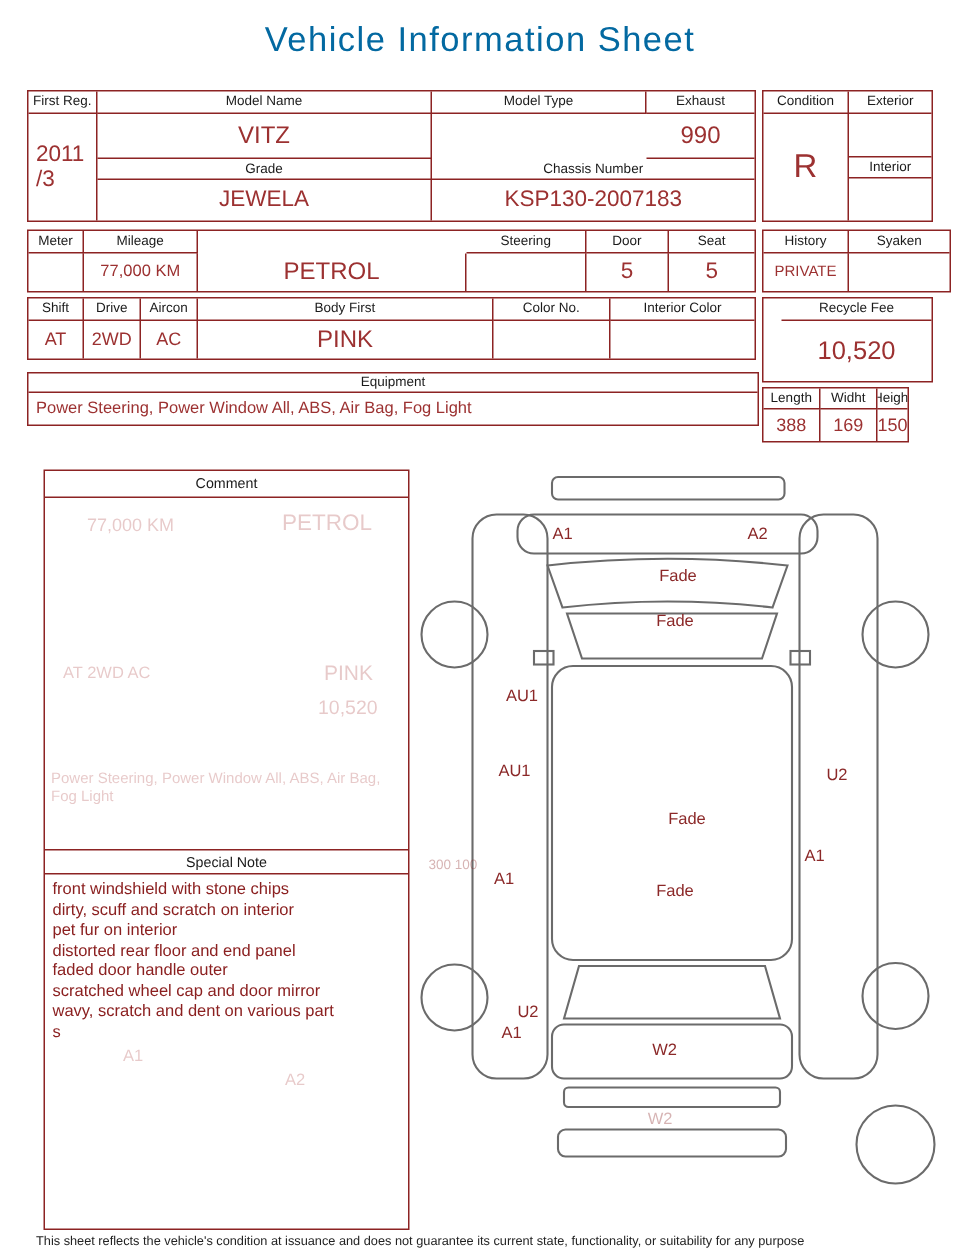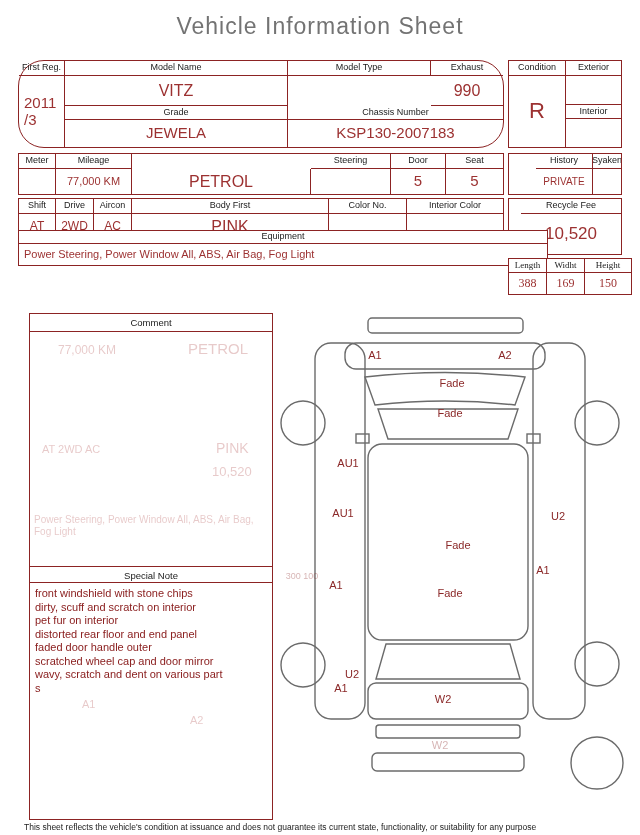--- a/index.html
+++ b/index.html
@@ -6,21 +6,21 @@
   html, body { width: 640px; height: 835px; }
   body {
     position: relative;
     background: #ffffff;
     font-family: "Liberation Sans", sans-serif;
     color: #1a1a1a;
     overflow: hidden;
   }
   .title {
     position: absolute; top: 13px; left: 0; width: 100%;
-    text-align: center; font-size: 23px; letter-spacing: 1px; color: #737373;
+    text-align: center; font-size: 23px; letter-spacing: 1px; color: #0369a1;
   }
   
   .blk {
     position: absolute; display: grid;
     border: 1.5px solid #8c2323; background: #fff;
   }
   .cell {
     border-right: 1px solid #8c2323; border-bottom: 1px solid #8c2323;
     display: flex; align-items: center; justify-content: center;
     text-align: center; overflow: hidden; line-height: 1.1;
@@ -62,21 +62,21 @@
     font-size: 8.5px; color: #222;
   }
 </style>
 </head>
 <body>
 
 <div class="title">Vehicle Information Sheet</div>
 
 <div class="blk" style="left:18px; top:60px; width:486px; height:88px;
             grid-template-columns:46px 223px 143px 1fr;
-            grid-template-rows:15px 30px 14px 1fr;border-radius:26px;">
+            grid-template-rows:15px 30px 14px 1fr;">
   <div class="cell hdr" style="grid-row:1;grid-column:1;">First Reg.</div>
   <div class="cell hdr" style="grid-row:1;grid-column:2;">Model Name</div>
   <div class="cell hdr" style="grid-row:1;grid-column:3;">Model Type</div>
   <div class="cell hdr nc" style="grid-row:1;grid-column:4;">Exhaust</div>
 
   <div class="cell val left pre nr" style="grid-row:2/5;grid-column:1;font-size:15px;">2011
 /3</div>
   <div class="cell val" style="grid-row:2;grid-column:2;font-size:16px;">VITZ</div>
   <div class="cell val nc" style="grid-row:2;grid-column:4;font-size:16px;">990</div>
 
@@ -108,22 +108,22 @@
   <div class="cell hdr nc" style="grid-row:1;grid-column:6;">Seat</div>
 
   <div class="cell nr" style="grid-row:2;grid-column:1;"></div>
   <div class="cell val nr" style="grid-row:2;grid-column:2;font-size:11px;">77,000 KM</div>
   <div class="cell val nr" style="grid-row:2;grid-column:3;font-size:16px;">PETROL</div>
   <div class="cell nr" style="grid-row:2;grid-column:4;"></div>
   <div class="cell val nr" style="grid-row:2;grid-column:5;font-size:15px;">5</div>
   <div class="cell val nc nr" style="grid-row:2;grid-column:6;font-size:15px;">5</div>
 </div>
 
-<div class="blk" style="left:508px; top:153px; width:114px; height:42px;
-            grid-template-columns:57px 1fr; grid-template-rows:15px 1fr;padding-left:27px;">
+<div class="blk" style="left:508px; top:153px; width:126px; height:42px;
+            grid-template-columns:57px 1fr; grid-template-rows:15px 1fr;">
   <div class="cell hdr" style="grid-row:1;grid-column:1;">History</div>
   <div class="cell hdr nc" style="grid-row:1;grid-column:2;">Syaken</div>
   <div class="cell val nr" style="grid-row:2;grid-column:1;font-size:10px;">PRIVATE</div>
   <div class="cell nc nr" style="grid-row:2;grid-column:2;"></div>
 </div>
 
 <div class="blk" style="left:18px; top:198px; width:486px; height:42px;
             grid-template-columns:37px 38px 38px 197px 78px 1fr;
             grid-template-rows:15px 1fr;">
   <div class="cell hdr" style="grid-row:1;grid-column:1;">Shift</div>
@@ -140,28 +140,28 @@
   <div class="cell nr" style="grid-row:2;grid-column:5;"></div>
   <div class="cell nc nr" style="grid-row:2;grid-column:6;"></div>
 </div>
 
 <div class="blk" style="left:508px; top:198px; width:114px; height:57px;
             grid-template-columns:1fr; grid-template-rows:15px 1fr;padding-left:12px;">
   <div class="cell hdr nc" style="grid-row:1;grid-column:1;">Recycle Fee</div>
   <div class="cell val nc nr" style="grid-row:2;grid-column:1;font-size:17px;">10,520</div>
 </div>
 
-<div class="blk" style="left:18px; top:230px; width:530px; height:36px;
+<div class="blk" style="left:18px; top:248px; width:488px; height:36px;
             grid-template-columns:1fr; grid-template-rows:13px 1fr;">
   <div class="cell hdr nc" style="grid-row:1;grid-column:1;">Equipment</div>
   <div class="cell val left nc nr" style="grid-row:2;grid-column:1;font-size:11px;">Power Steering, Power Window  All, ABS, Air Bag, Fog Light</div>
 </div>
 
-<div class="blk" style="left:508px; top:258px; width:124px; height:37px;
-            grid-template-columns:38px 38px 1fr; grid-template-rows:14px 1fr;font-family:Liberation Serif, serif;">
+<div class="blk" style="left:508px; top:258px; width:98px; height:37px;
+            grid-template-columns:38px 38px 1fr; grid-template-rows:14px 1fr;">
   <div class="cell hdr" style="grid-row:1;grid-column:1;">Length</div>
   <div class="cell hdr" style="grid-row:1;grid-column:2;">Widht</div>
   <div class="cell hdr nc" style="grid-row:1;grid-column:3;">Height</div>
   <div class="cell val nr" style="grid-row:2;grid-column:1;font-size:12px;">388</div>
   <div class="cell val nr" style="grid-row:2;grid-column:2;font-size:12px;">169</div>
   <div class="cell val nc nr" style="grid-row:2;grid-column:3;font-size:12px;">150</div>
 </div>
 
 <div class="comment-box">
   <div class="comment-hdr">Comment</div>

